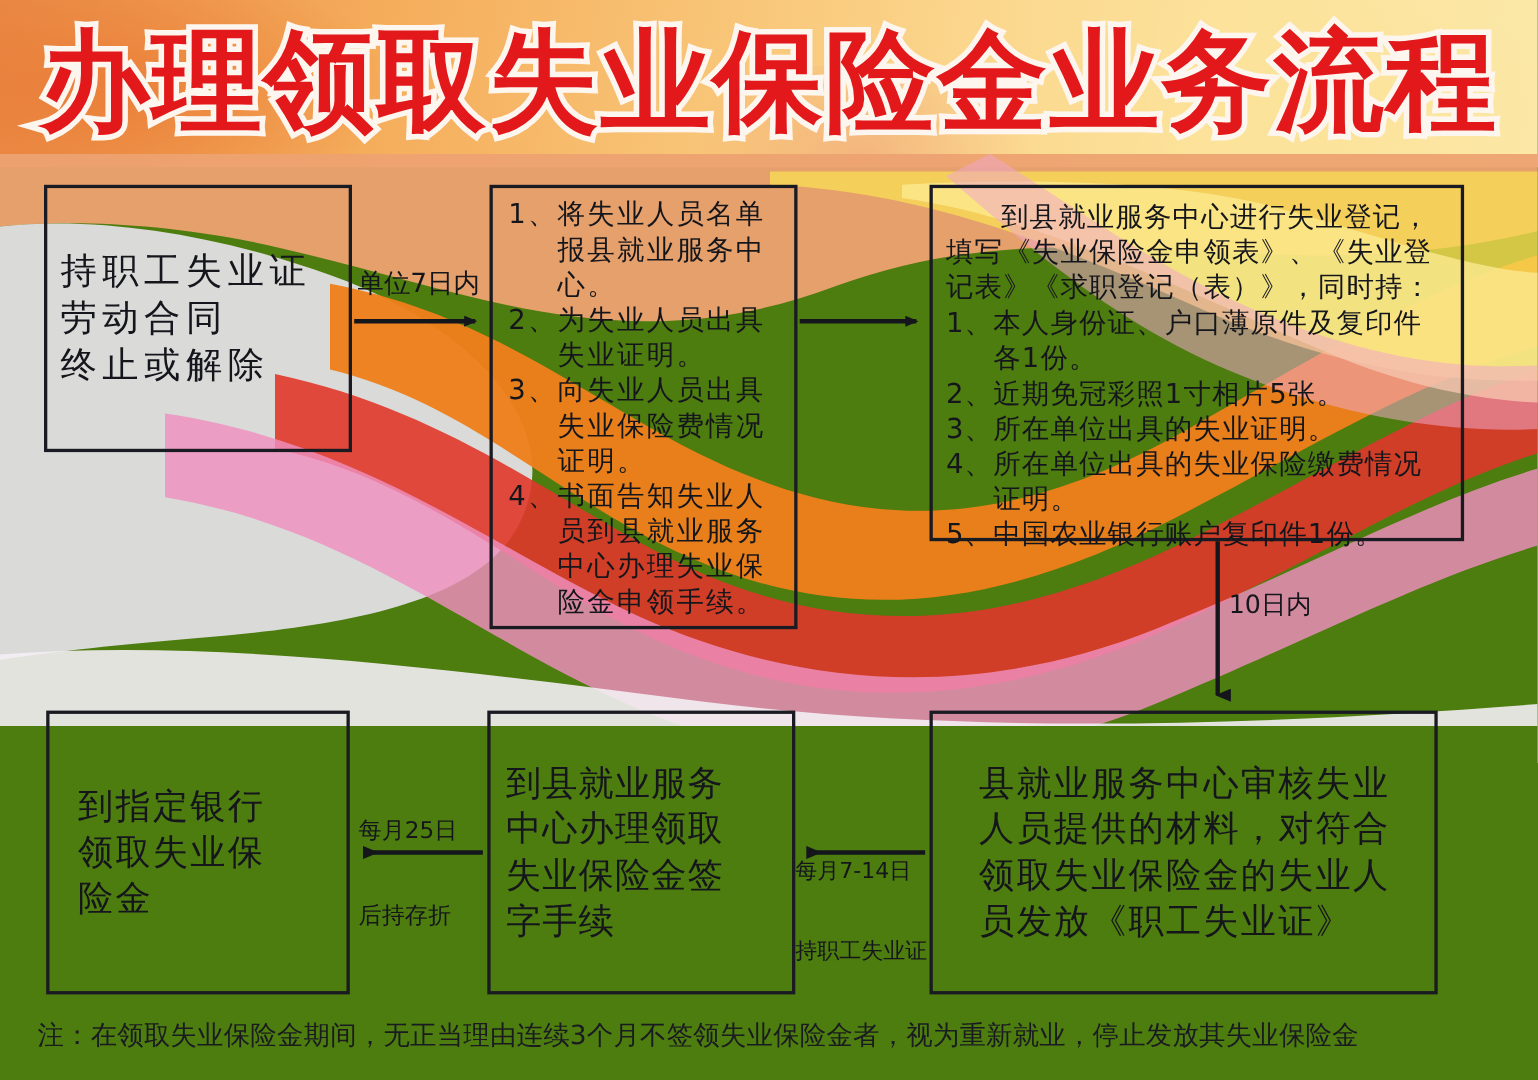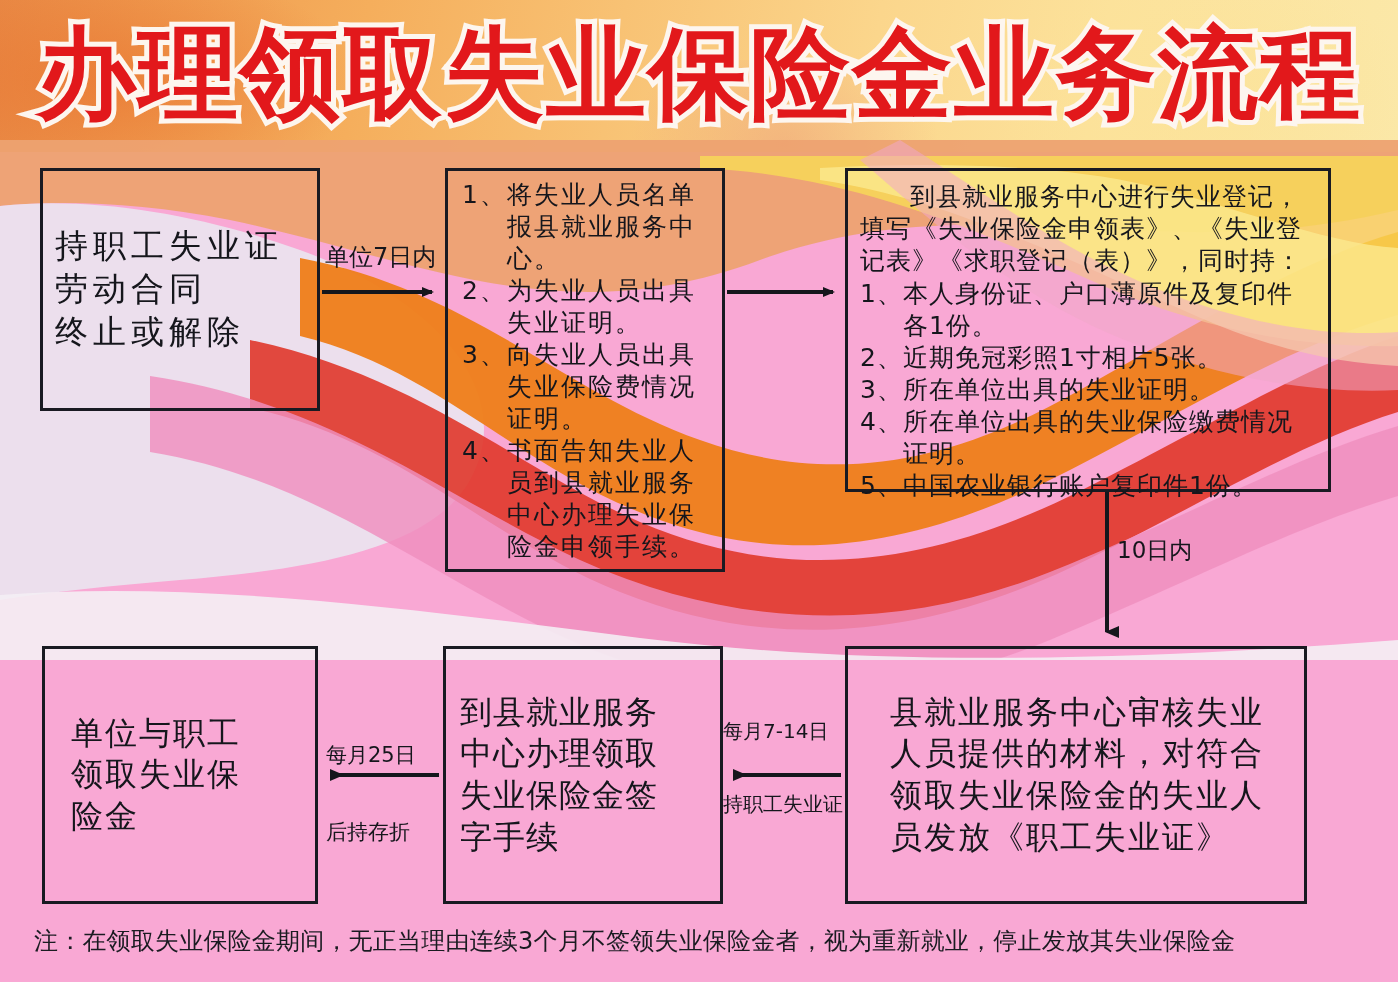--- a/index.html
+++ b/index.html
@@ -3,21 +3,21 @@
 <meta charset="utf-8">
 <style>
   html,body{margin:0;padding:0;}
   body{
     width:1398px;height:982px;
     background:#ffffff;
     font-family:"Liberation Sans","DejaVu Sans",sans-serif;
     overflow:hidden;
     position:relative;
   }
-  #stage{position:relative;width:1398px;height:982px;overflow:hidden;background:#f9a8d4;}
+  #stage{position:relative;width:1398px;height:982px;overflow:hidden;background:#4d7c0f;}
 
   
   .banner{
     position:absolute;left:0;top:0;width:1398px;height:152px;
     background:linear-gradient(100deg,#e98a46 0%,#ef9a4f 10%,#f5ae5c 26%,#f8c274 44%,#fbd68c 62%,#fce29b 78%,#fbe8a8 100%);
     overflow:hidden;
   }
   .banner .blob1{
     position:absolute;left:-60px;top:-40px;width:430px;height:240px;
     background:radial-gradient(ellipse at 40% 50%, rgba(231,107,40,.55), rgba(231,107,40,0) 68%);
@@ -221,32 +221,32 @@
       <div class="inner lines" style="font-size:32px;letter-spacing:1px;width:100%;padding-left:14px;">
         <div class="ln">到县就业服务</div>
         <div class="ln">中心办理领取</div>
         <div class="ln">失业保险金签</div>
         <div class="ln">字手续</div>
       </div>
     </div>
 
     <div class="box b-center" style="left:42px;top:646px;width:276px;height:258px;">
       <div class="inner lines" style="font-size:32px;letter-spacing:2px;width:100%;padding-left:26px;">
-        <div class="ln">单位与职工</div>
+        <div class="ln">到指定银行</div>
         <div class="ln">领取失业保</div>
         <div class="ln">险金</div>
       </div>
     </div>
 
     <div class="arrow-label" style="left:325px;top:243px;font-size:24px;letter-spacing:0px;">单位7日内</div>
 
 
     <div class="arrow-label" style="left:1117px;top:537px;font-size:23px;">10日内</div>
 
-    <div class="arrow-label" style="left:723px;top:670px;font-size:20px;line-height:1.22;">
+    <div class="arrow-label" style="left:723px;top:730px;font-size:20px;line-height:1.22;">
       <div>每月7-14日</div>
       <div>持职工失业证</div>
     </div>
 
     <div class="arrow-label" style="left:326px;top:692px;font-size:21px;line-height:1.22;">
       <div>每月25日</div>
       <div>后持存折</div>
     </div>
 
     <div class="note">注：在领取失业保险金期间，无正当理由连续3个月不签领失业保险金者，视为重新就业，停止发放其失业保险金</div>

